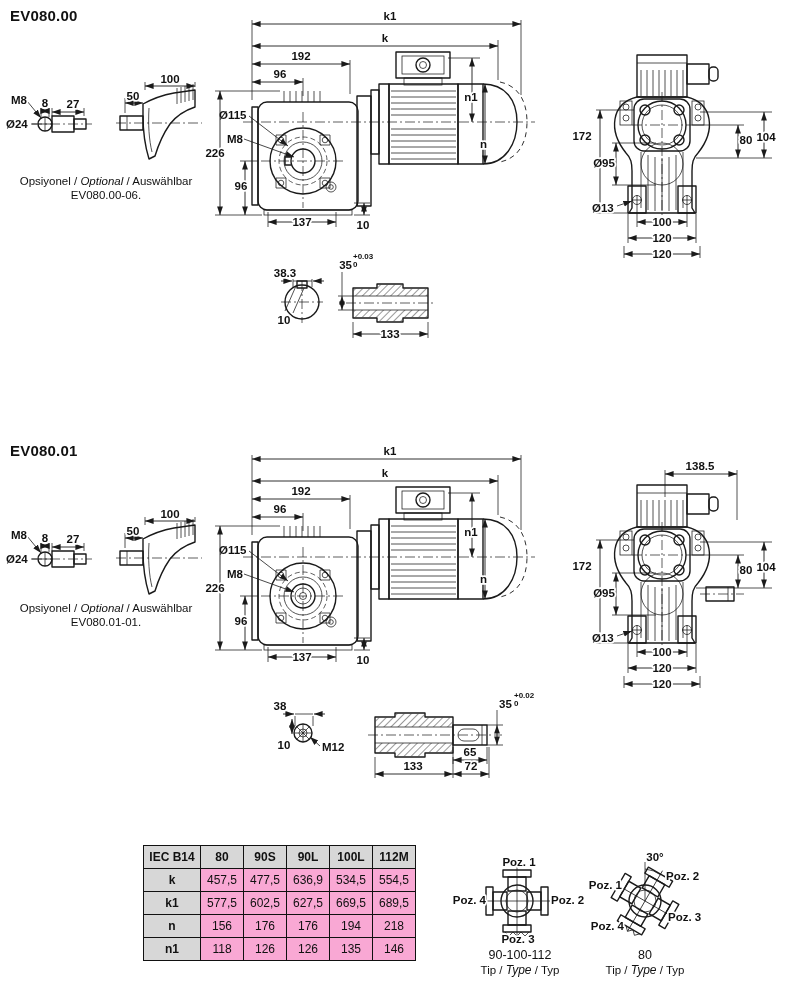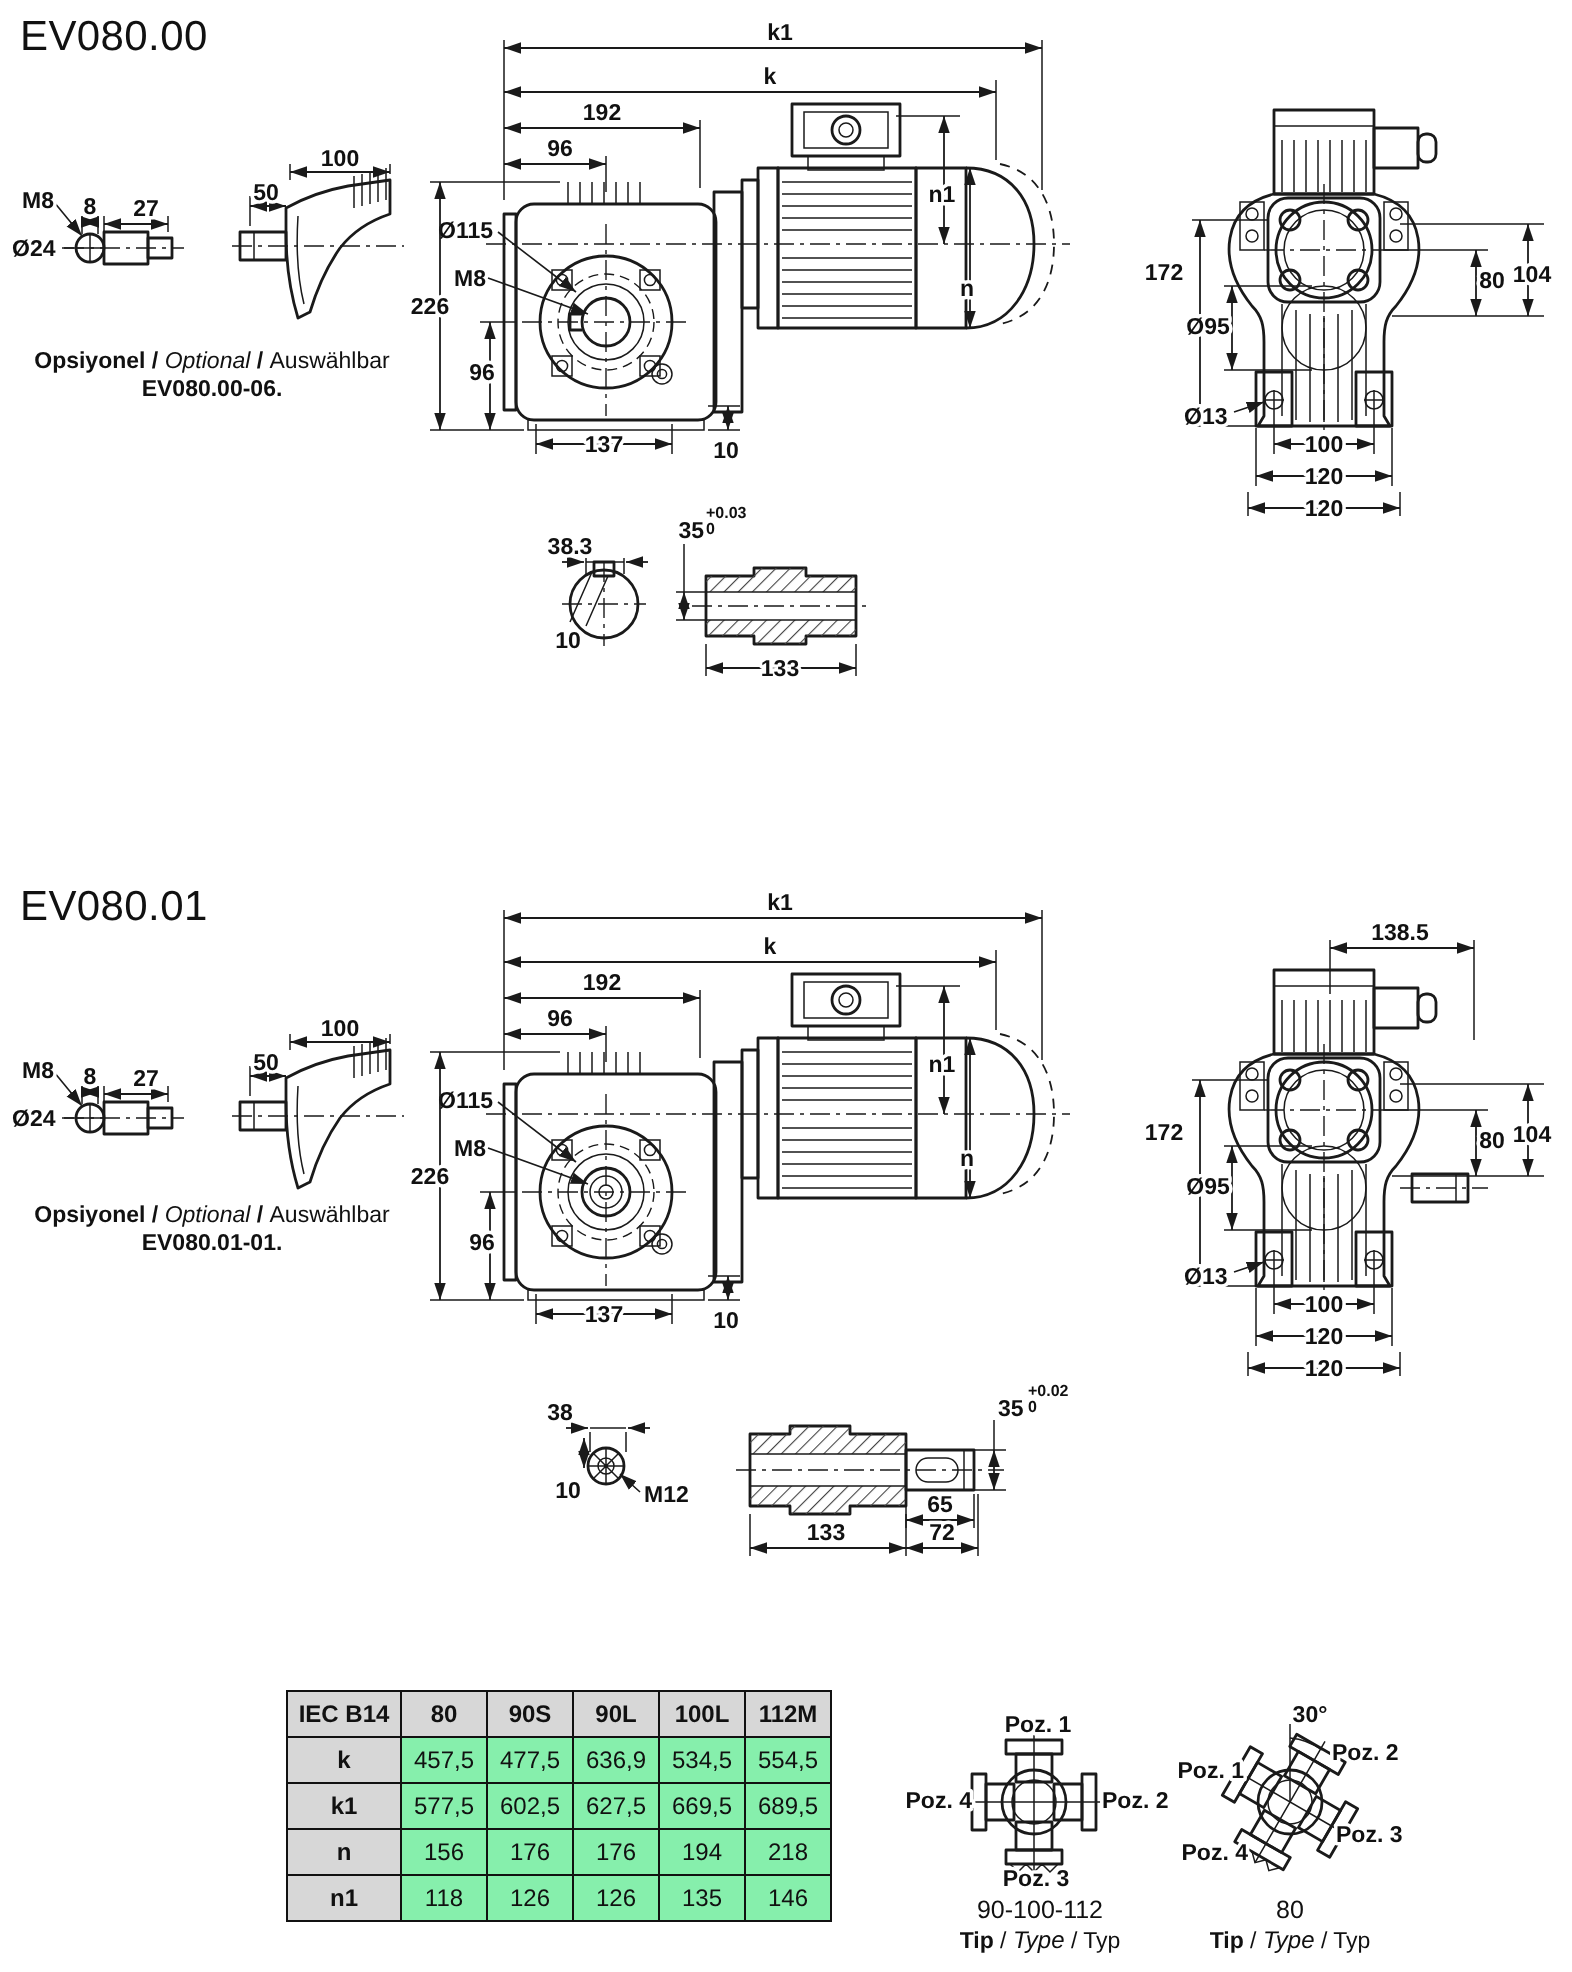--- a/index.html
+++ b/index.html
@@ -14,30 +14,30 @@
   .cl2{fill:none;stroke:#1a1a1a;stroke-width:.7;stroke-dasharray:5 3}
   .dim{stroke:#1a1a1a;stroke-width:.9;fill:none;marker-start:url(#arr);marker-end:url(#arr)}
   .stub{stroke:#1a1a1a;stroke-width:.9;fill:none;marker-end:url(#arr)}
   .ldr{stroke:#1a1a1a;stroke-width:.8;fill:none;marker-end:url(#arr)}
   .hatch{fill:url(#hat);stroke:none}
   text.d{font:bold 11.5px "Liberation Sans",sans-serif;fill:#111;
          paint-order:stroke fill;stroke:#fff;stroke-width:3.5px;stroke-linejoin:round}
   text.ds{font:bold 8px "Liberation Sans",sans-serif;fill:#111;
          paint-order:stroke fill;stroke:#fff;stroke-width:3px;stroke-linejoin:round}
   
-  .b{font-weight:bold}.i{font-style:italic}.sm{font-size:12px}
-  .sec-title{position:absolute;font-weight:normal;font-size:21px;letter-spacing:.2px}
+  .b{font-weight:normal}.i{font-style:italic}.sm{font-size:12px}
+  .sec-title{position:absolute;font-weight:bold;font-size:15px;letter-spacing:.2px}
   .opt-note{position:absolute;left:2px;width:208px;text-align:center;font-size:11.5px;line-height:14px}
   .tb-title{position:absolute;left:432px;top:838px;font-size:11px;white-space:nowrap}
   .cap{position:absolute;text-align:center}
   .cap1{font-size:12.5px;font-weight:normal}
   .cap2{font-size:11.5px;margin-top:1px}
   table.dims{position:absolute;left:143px;top:845px;border-collapse:collapse;table-layout:fixed}
   .dims th,.dims td{border:1.3px solid #111;text-align:center;vertical-align:middle;
-        font:bold 12px "Liberation Sans",sans-serif;height:22px;padding:0;background:#86efac}
+        font:bold 12px "Liberation Sans",sans-serif;height:22px;padding:0;background:#f9a8d4}
   .dims th{background:#d7d7d7}
   .dims td{font-weight:normal}
 </style>
 </head>
 <body>
 
 <div class="page">
 
 <svg class="art" width="786" height="986" viewBox="0 0 786 986" xmlns="http://www.w3.org/2000/svg" xmlns:xlink="http://www.w3.org/1999/xlink">
 <defs>

